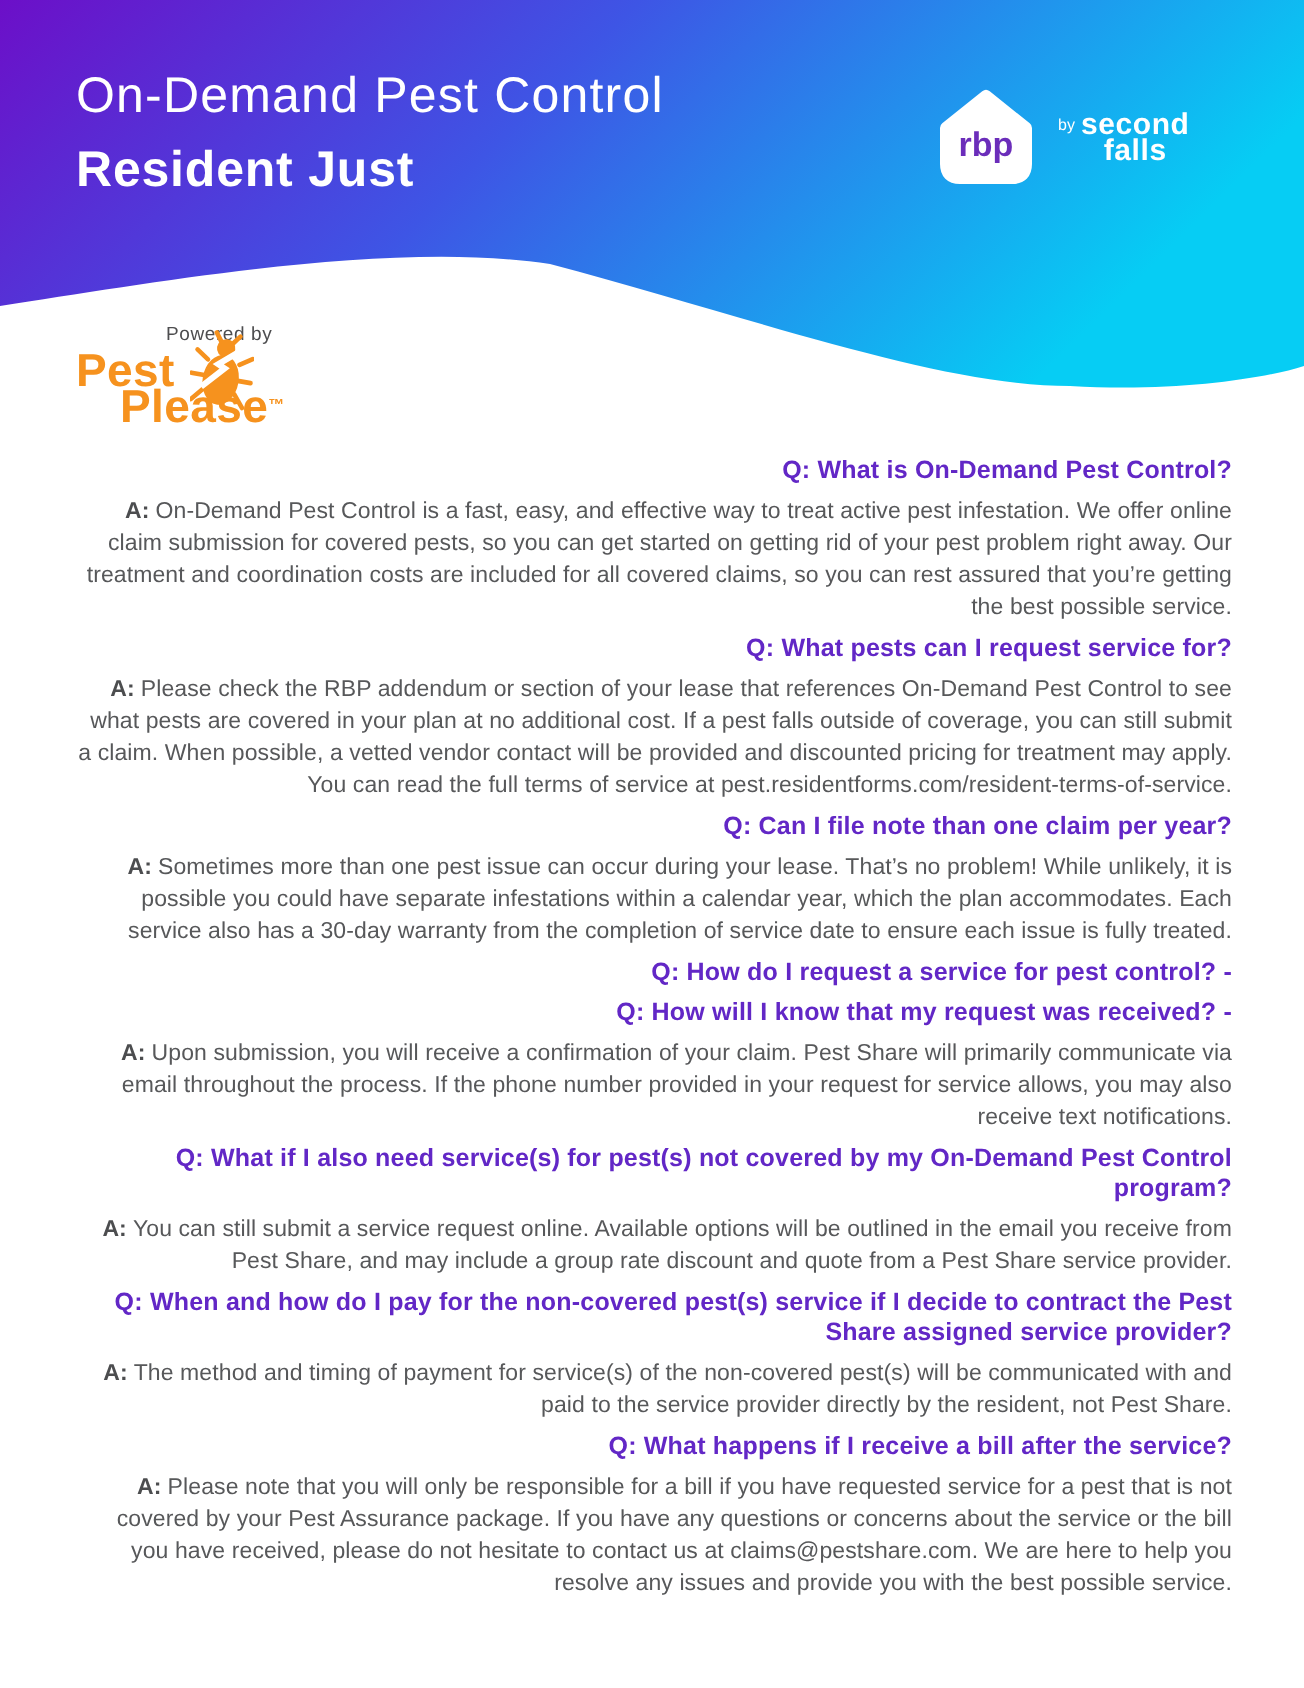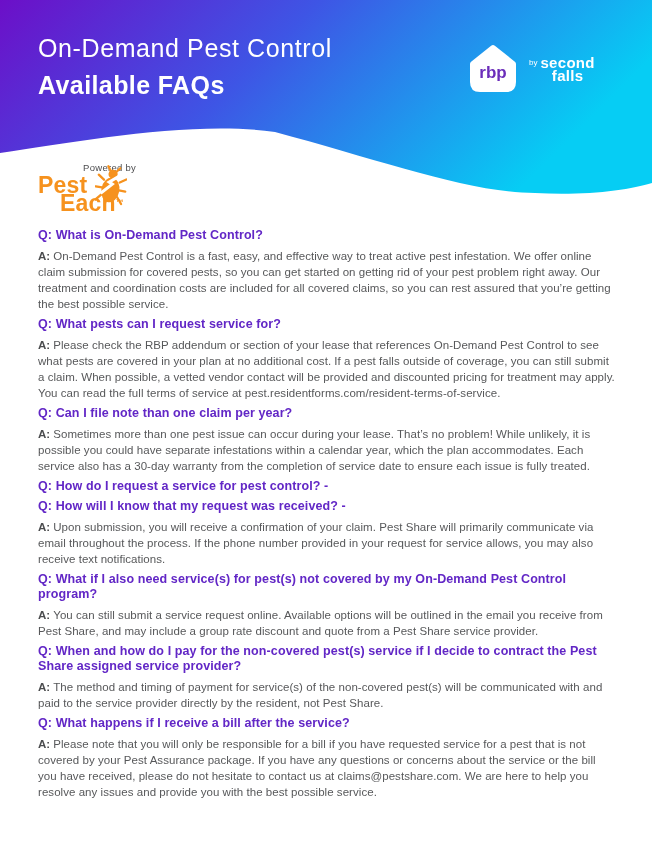--- a/index.html
+++ b/index.html
@@ -20,21 +20,21 @@
   .brand-by{color:#ffffff;font-size:8px;margin:-14px 3px 0 7px;}
   .brand-name{color:#ffffff;font-weight:700;font-size:15px;line-height:13px;letter-spacing:.3px;text-align:center;}
   
   .powered{position:absolute;left:38px;top:162px;width:120px;}
   .powered-label{font-size:9.5px;color:#4d4d4f;letter-spacing:.3px;margin-bottom:3px;padding-left:45px;}
   .ps-line{font-size:23px;font-weight:700;color:#f6921e;line-height:18px;letter-spacing:.2px;}
   .ps-line2{margin-left:22px;}
   .ps-tm{font-size:8px;vertical-align:6px;}
   .beetle{position:absolute;left:57px;top:3px;}
   
-  .faqs{position:absolute;left:38px;top:228px;width:578px;}
+  .faqs{position:absolute;left:38px;top:228px;width:578px;text-align:right;}
   .faq{margin:0 0 5px 0;}
   .faq h3{
     margin:0 0 5px 0;
     font-size:12.5px;line-height:15px;font-weight:700;
     color:#6227c6;letter-spacing:.1px;
   }
   .faq p{
     margin:0;
     font-size:11.5px;line-height:16px;
     color:#57585a;letter-spacing:.05px;
@@ -53,21 +53,21 @@
           <stop offset="0" stop-color="#6c0fc8"></stop>
           <stop offset="0.45" stop-color="#3e55e5"></stop>
           <stop offset="1" stop-color="#06cdf4"></stop>
         </linearGradient>
       </defs>
       <path d="M0 0 H652 V183 C630 190 585 196 535 193 C470 193 380 160 275 132 C195 120 80 141 0 153 Z" fill="url(#hdrGrad)"></path>
     </svg>
 
     <div class="titles">
       <div class="title-line1">On-Demand Pest Control</div>
-      <div class="title-line2">Available FAQs</div>
+      <div class="title-line2">Resident Just</div>
     </div>
 
     <div class="brand">
       <svg width="58" height="58" viewBox="0 0 58 58" aria-hidden="true">
         <defs>
           <linearGradient id="diamondGrad" x1="0" y1="0" x2="0.3" y2="1">
             <stop offset="0" stop-color="#3edda4"></stop>
             <stop offset="1" stop-color="#2bc4e8"></stop>
           </linearGradient>
         </defs>
@@ -79,21 +79,21 @@
       <span class="brand-name">
         <span style="display:block">second</span>
         <span style="display:block">falls</span>
       </span>
     </div>
   </div>
 
   <div class="powered">
     <div class="powered-label">Powered by</div>
     <div class="ps-line">Pest</div>
-    <div class="ps-line ps-line2"><span>Each</span><span class="ps-tm">™</span></div>
+    <div class="ps-line ps-line2"><span>Please</span><span class="ps-tm">™</span></div>
     <svg class="beetle" width="32" height="42" viewBox="0 0 32 42" aria-hidden="true">
       <g transform="rotate(10 16 21)" stroke="#f6921e" stroke-width="2.3" stroke-linecap="round" fill="none">
 
         <path d="M13 6 L10 2"></path>
           <path d="M19 6 L22 2"></path>
 
         <path d="M8 16 L2 12"></path>
           <path d="M7.5 24 L1 24"></path>
           <path d="M8 31 L3 37"></path>
         <path d="M24 16 L30 12"></path>

